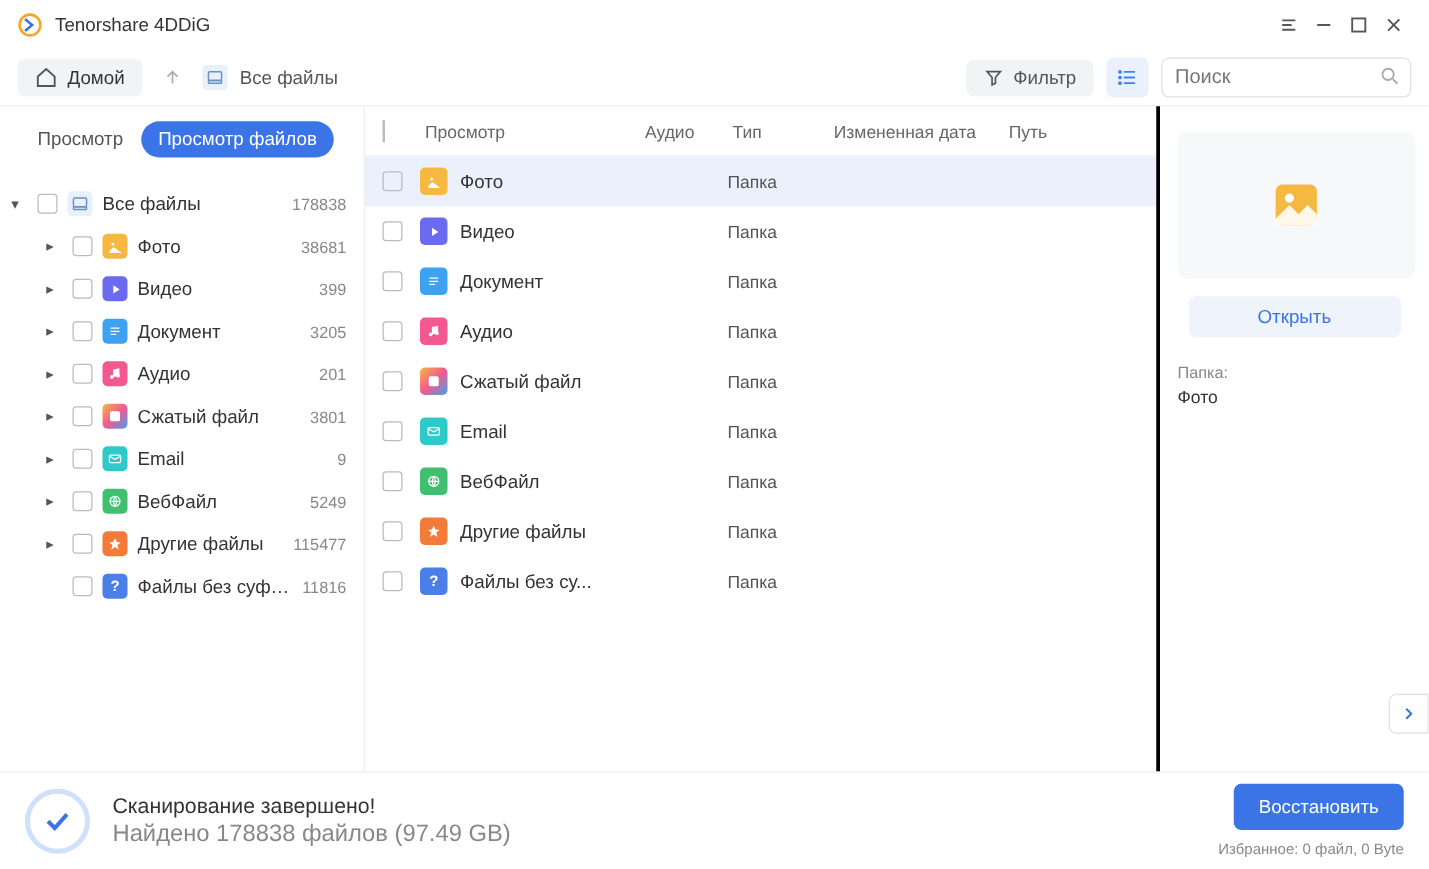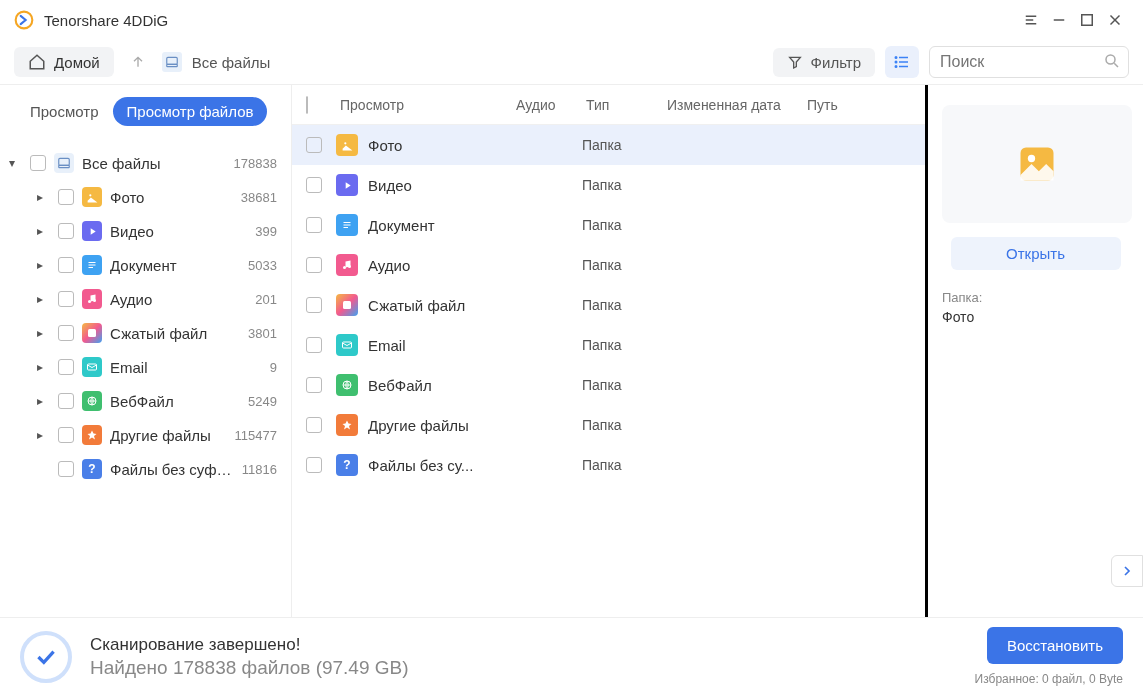--- a/index.html
+++ b/index.html
@@ -231,21 +231,21 @@
             <span class="tree-expand child">▸</span>
             <span class="tree-check"></span>
             <span class="tree-icon ico ico-doc">
               <svg viewBox="0 0 24 24" width="12" height="12" fill="none" stroke="#fff" stroke-width="2">
                 <line x1="5" y1="7" x2="19" y2="7"></line>
                 <line x1="5" y1="12" x2="19" y2="12"></line>
                 <line x1="5" y1="17" x2="14" y2="17"></line>
               </svg>
             </span>
             <span class="tree-label">Документ</span>
-            <span class="tree-count">5033</span>
+            <span class="tree-count">3205</span>
           </div>
           <div class="tree-row">
             <span class="tree-expand child">▸</span>
             <span class="tree-check"></span>
             <span class="tree-icon ico ico-audio">
               <svg viewBox="0 0 24 24" width="12" height="12" fill="#fff">
                 <path d="M9 17 V5 L19 3 V15"></path>
                 <circle cx="7" cy="17" r="3"></circle>
                 <circle cx="17" cy="15" r="3"></circle>
               </svg>

